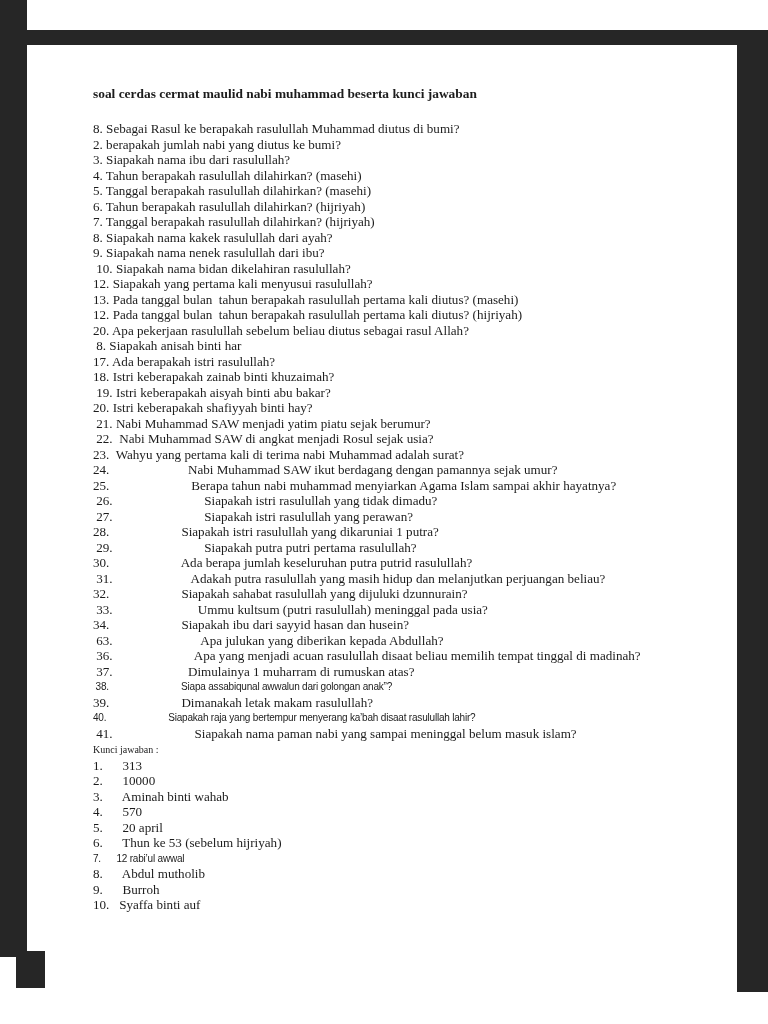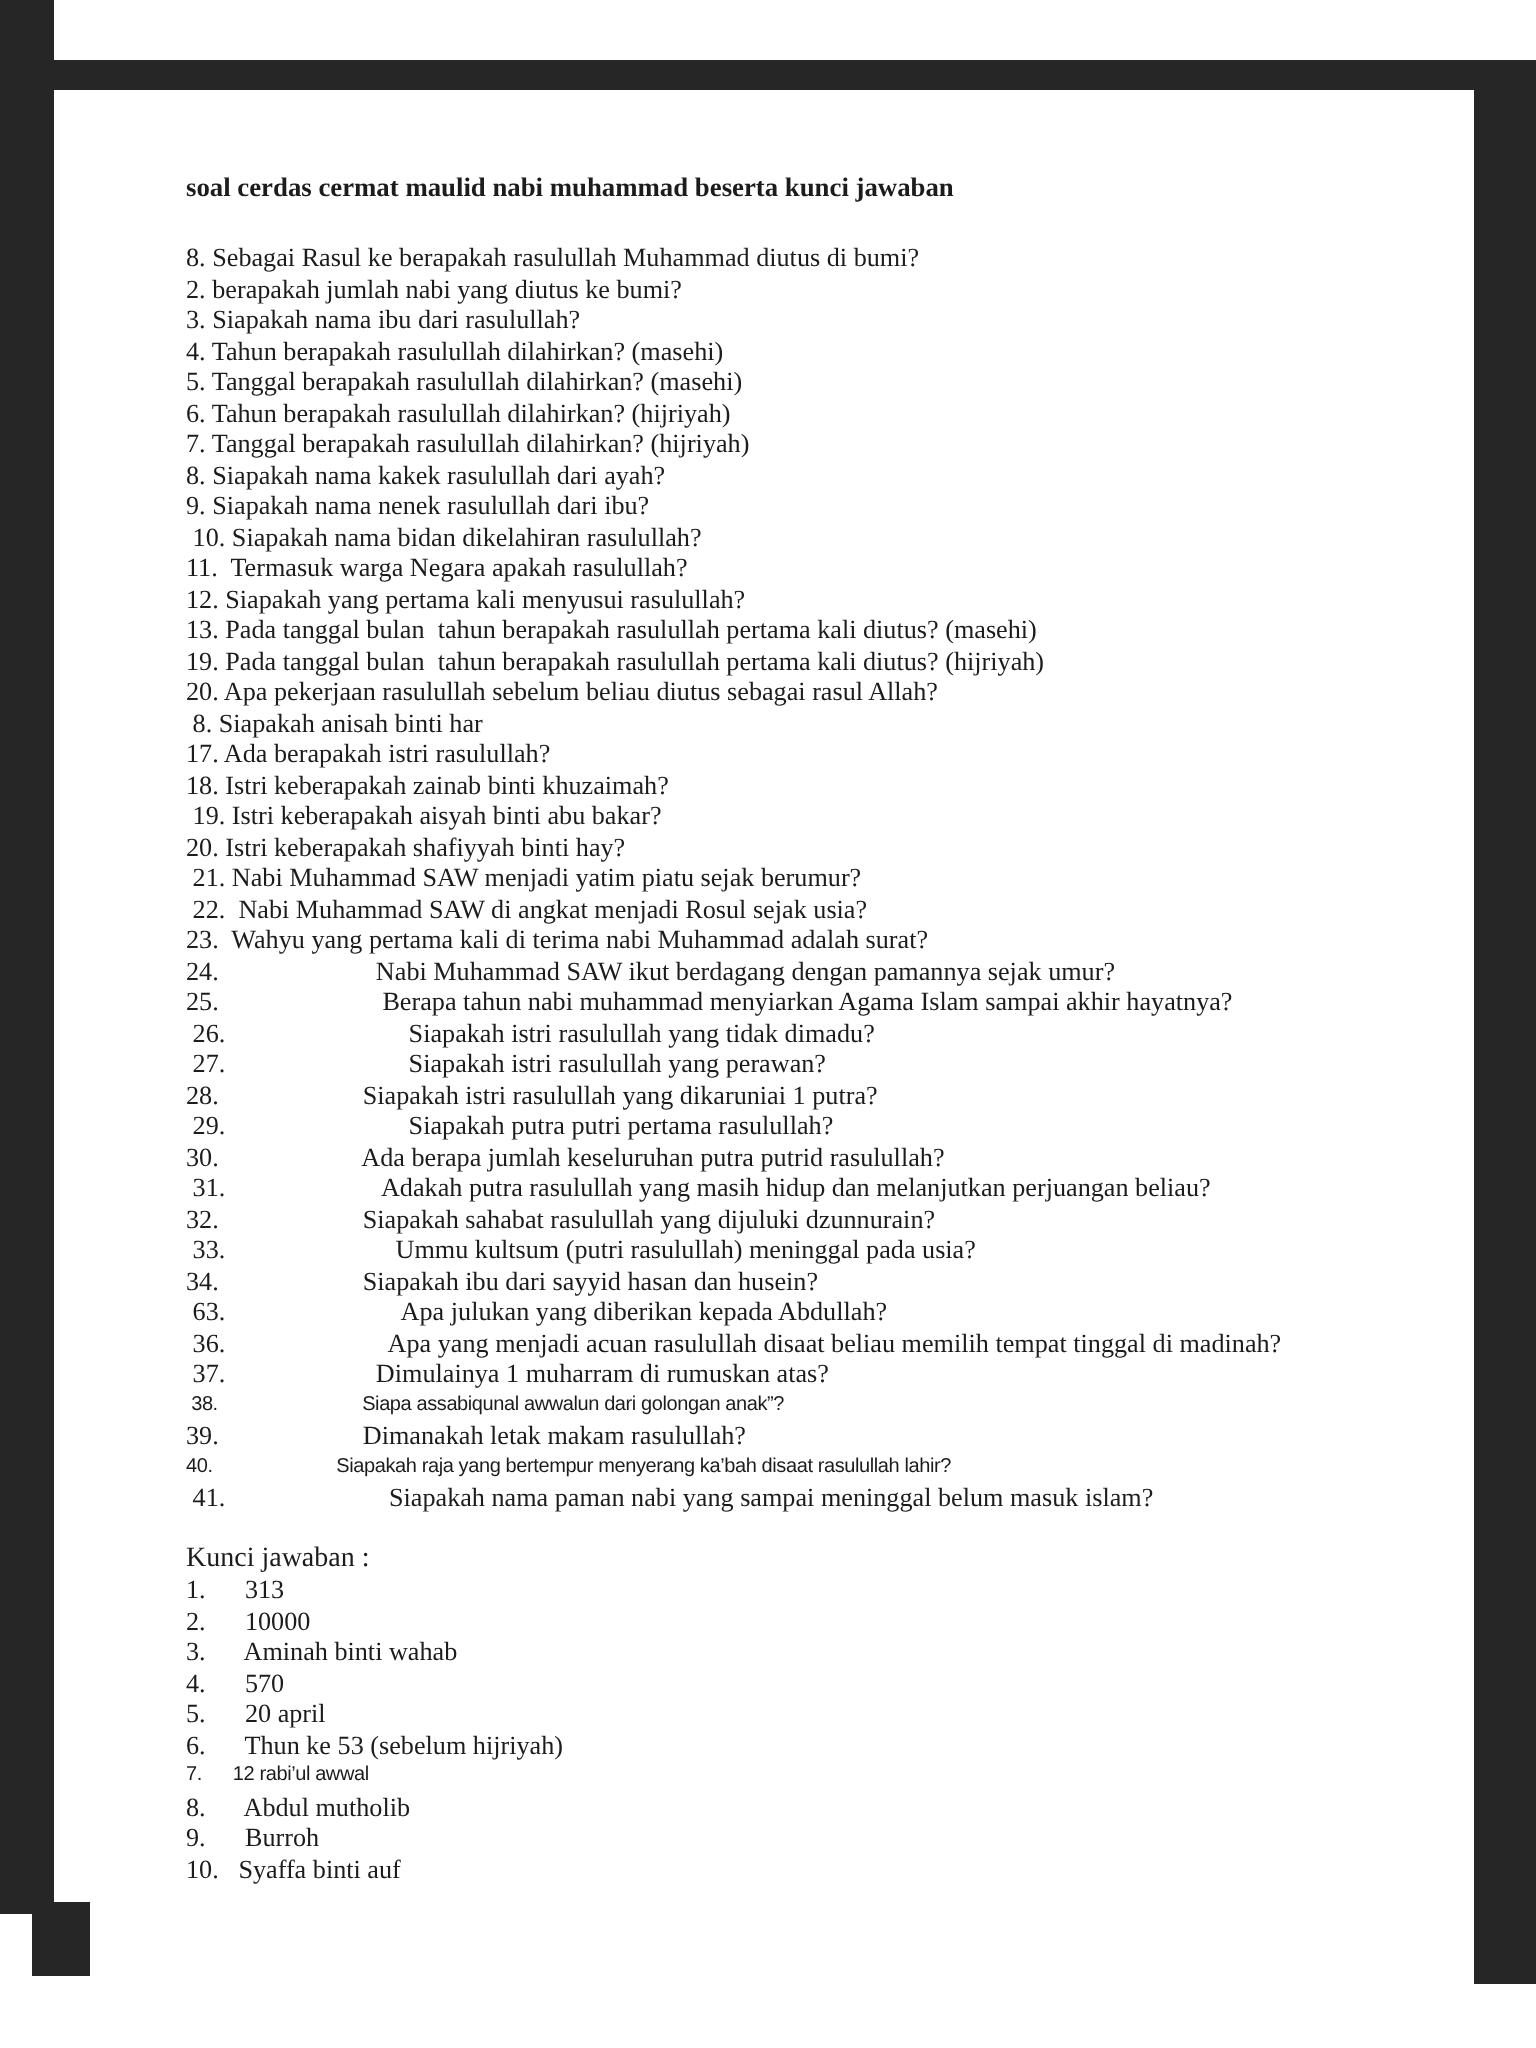--- a/index.html
+++ b/index.html
@@ -39,23 +39,23 @@
     line-height:15.5px;
     white-space:pre;
     min-height:15.5px;
   }
   .line.alt{
     font-family:"Liberation Sans","DejaVu Sans",sans-serif;
     font-size:10px;
     letter-spacing:-0.2px;
   }
   .answers-heading{
-    font-size:14px;
+    font-size:10px;
     line-height:15.5px;
-    margin-top:15px;
+    margin-top:1px;
     white-space:pre;
   }
 </style>
 </head>
 <body>
 
 <div class="frame frame-left"></div>
 <div class="frame frame-top"></div>
 <div class="frame frame-right"></div>
 <div class="frame frame-bl-square"></div>
@@ -67,24 +67,23 @@
       <div class="line">8. Sebagai Rasul ke berapakah rasulullah Muhammad diutus di bumi?</div>
       <div class="line">2. berapakah jumlah nabi yang diutus ke bumi?</div>
       <div class="line">3. Siapakah nama ibu dari rasulullah?</div>
       <div class="line">4. Tahun berapakah rasulullah dilahirkan? (masehi)</div>
       <div class="line">5. Tanggal berapakah rasulullah dilahirkan? (masehi)</div>
       <div class="line">6. Tahun berapakah rasulullah dilahirkan? (hijriyah)</div>
       <div class="line">7. Tanggal berapakah rasulullah dilahirkan? (hijriyah)</div>
       <div class="line">8. Siapakah nama kakek rasulullah dari ayah?</div>
       <div class="line">9. Siapakah nama nenek rasulullah dari ibu?</div>
       <div class="line"> 10. Siapakah nama bidan dikelahiran rasulullah?</div>
-      <div class="line">11.  Termasuk warga Negara apakah rasulullah?</div>
       <div class="line">12. Siapakah yang pertama kali menyusui rasulullah?</div>
       <div class="line">13. Pada tanggal bulan  tahun berapakah rasulullah pertama kali diutus? (masehi)</div>
-      <div class="line">19. Pada tanggal bulan  tahun berapakah rasulullah pertama kali diutus? (hijriyah)</div>
+      <div class="line">12. Pada tanggal bulan  tahun berapakah rasulullah pertama kali diutus? (hijriyah)</div>
       <div class="line">20. Apa pekerjaan rasulullah sebelum beliau diutus sebagai rasul Allah?</div>
       <div class="line"> 8. Siapakah anisah binti har</div>
       <div class="line">17. Ada berapakah istri rasulullah?</div>
       <div class="line">18. Istri keberapakah zainab binti khuzaimah?</div>
       <div class="line"> 19. Istri keberapakah aisyah binti abu bakar?</div>
       <div class="line">20. Istri keberapakah shafiyyah binti hay?</div>
       <div class="line"> 21. Nabi Muhammad SAW menjadi yatim piatu sejak berumur?</div>
       <div class="line"> 22.  Nabi Muhammad SAW di angkat menjadi Rosul sejak usia?</div>
       <div class="line">23.  Wahyu yang pertama kali di terima nabi Muhammad adalah surat?</div>
       <div class="line">24.                        Nabi Muhammad SAW ikut berdagang dengan pamannya sejak umur?</div>

